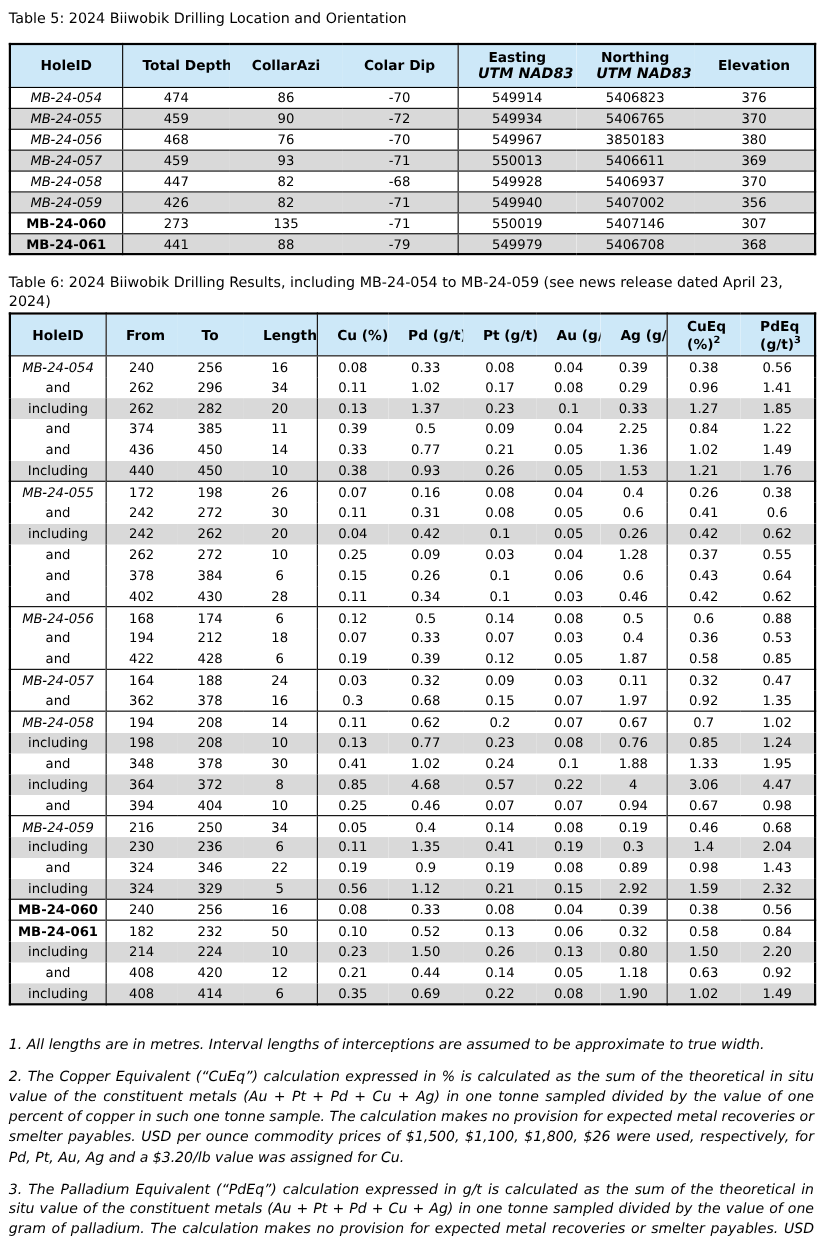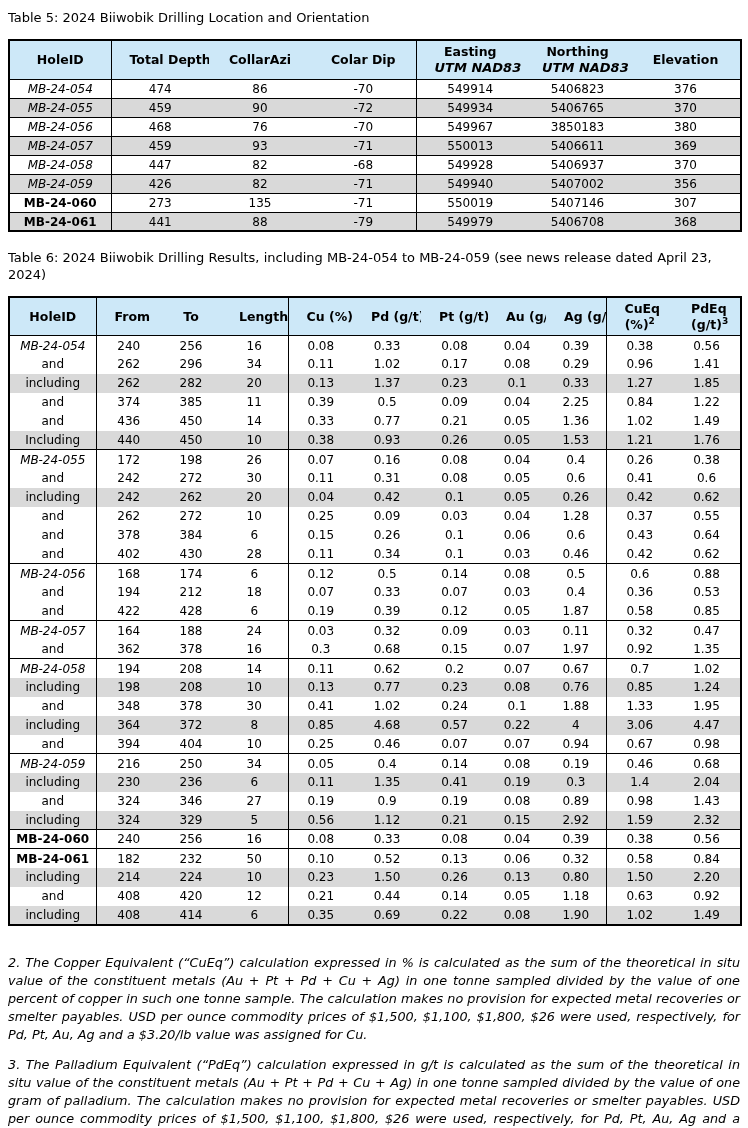--- a/index.html
+++ b/index.html
@@ -17,21 +17,21 @@
     color:var(--text);
     font-family:"DejaVu Sans","Liberation Sans",sans-serif;
     padding:8px 8px 6px 8px;
   }
   .caption{
     font-size:13px;
     line-height:1.3;
     margin:2px 0 12px 0;
     width:732px;
   }
-  .caption.second{margin-top:18px;margin-bottom:12px;}
+  .caption.second{margin-top:18px;margin-bottom:0;}
   table{
     border-collapse:collapse;
     table-layout:fixed;
     width:732px;
     border:2px solid var(--border);
   }
   th,td{
     padding:0 2px;
     text-align:center;
     vertical-align:middle;
@@ -518,21 +518,21 @@
         <td>0.41</td>
         <td>0.19</td>
         <td>0.3</td>
         <td class="divl">1.4</td>
         <td>2.04</td>
       </tr>
       <tr>
         <td>and</td>
         <td class="divl">324</td>
         <td>346</td>
-        <td>27</td>
+        <td>22</td>
         <td class="divl">0.19</td>
         <td>0.9</td>
         <td>0.19</td>
         <td>0.08</td>
         <td>0.89</td>
         <td class="divl">0.98</td>
         <td>1.43</td>
       </tr>
       <tr class="shaded">
         <td>including</td>
@@ -609,15 +609,16 @@
         <td>0.22</td>
         <td>0.08</td>
         <td>1.90</td>
         <td class="divl">1.02</td>
         <td>1.49</td>
       </tr>
     </tbody>
 </table>
 
 <div class="footnotes">
+  <p class="footnote">1. All lengths are in metres. Interval lengths of interceptions are assumed to be approximate to true width.</p>
   <p class="footnote">2. The Copper Equivalent (“CuEq”) calculation expressed in % is calculated as the sum of the theoretical in situ value of the constituent metals (Au + Pt + Pd + Cu + Ag) in one tonne sampled divided by the value of one percent of copper in such one tonne sample. The calculation makes no provision for expected metal recoveries or smelter payables. USD per ounce commodity prices of $1,500, $1,100, $1,800, $26 were used, respectively, for Pd, Pt, Au, Ag and a $3.20/lb value was assigned for Cu.</p>
   <p class="footnote">3. The Palladium Equivalent (“PdEq”) calculation expressed in g/t is calculated as the sum of the theoretical in situ value of the constituent metals (Au + Pt + Pd + Cu + Ag) in one tonne sampled divided by the value of one gram of palladium. The calculation makes no provision for expected metal recoveries or smelter payables. USD per ounce commodity prices of $1,500, $1,100, $1,800, $26 were used, respectively, for Pd, Pt, Au, Ag and a $3.20/lb value was assigned for Cu.</p>
 </div>
 
 </body></html>

